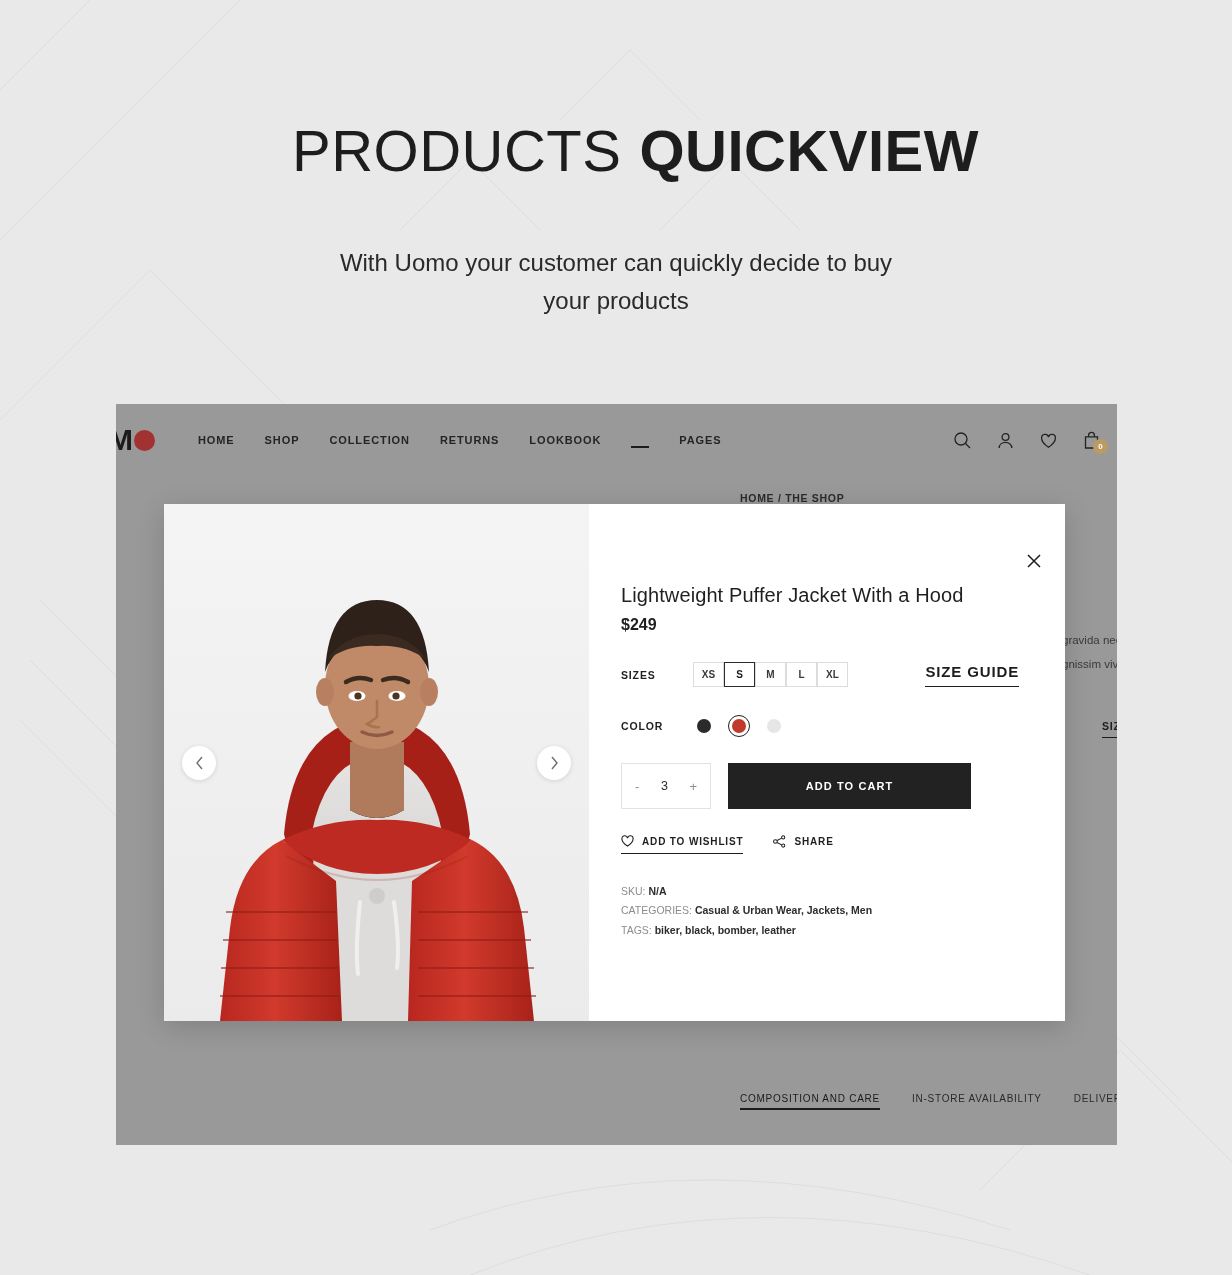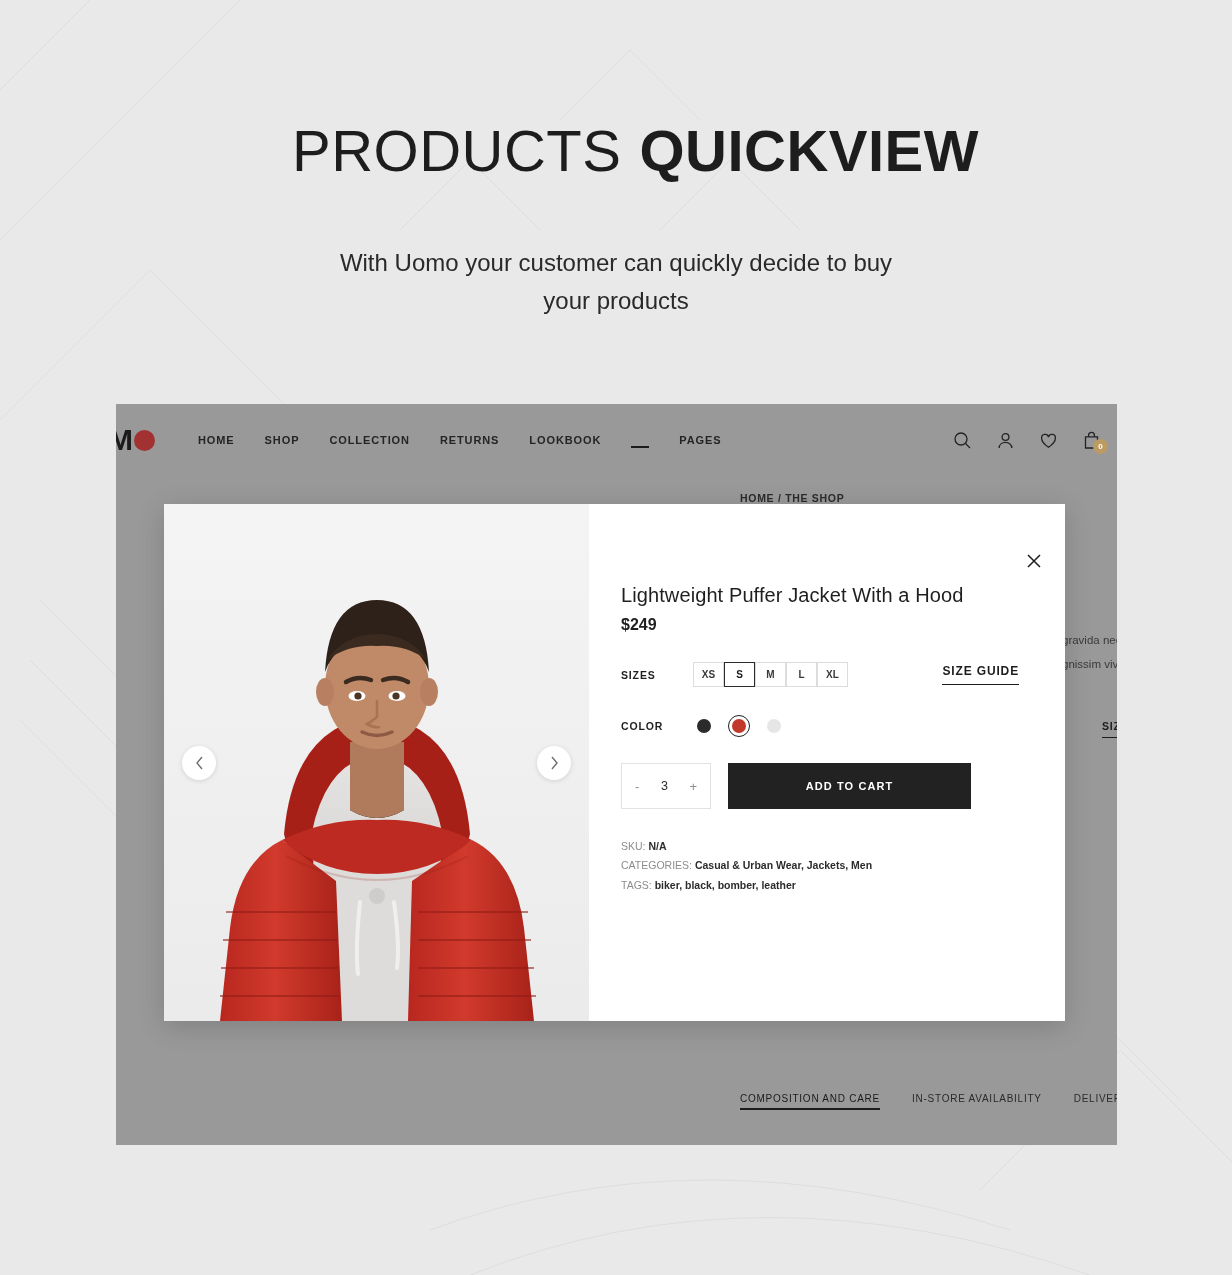--- a/index.html
+++ b/index.html
@@ -274,21 +274,21 @@
     border: 1px solid #dcdcdc;
     display: flex; align-items: center; justify-content: center;
     font-size: 10px;
     font-weight: 600;
     color: #3a3a3a;
     cursor: pointer;
   }
   .size-box.sel { border: 1.5px solid #2b2b2b; color: #1a1a1a; }
   .size-guide {
     margin-left: auto;
-    font-size: 12px;
+    font-size: 15px;
     font-weight: 700;
     letter-spacing: 0.85px;
     color: #1d1d1d;
     border-bottom: 1.6px solid #1d1d1d;
     padding-bottom: 6px;
     cursor: pointer;
   }
 
   .color-list { display: flex; align-items: center; gap: 13px; }
   .sw-wrap {
@@ -575,20 +575,37 @@
 
       <div class="buy-row">
         <div class="qty">
           <span class="qty-btn">-</span>
           <span class="qty-val">3</span>
           <span class="qty-btn">+</span>
         </div>
         <button class="atc">ADD TO CART</button>
       </div>
 
+      <div class="meta-actions">
+        <span class="meta-act underlined">
+          <svg width="13" height="12" viewBox="0 0 14 13" fill="none" stroke="#1f1f1f" stroke-width="1.2">
+            <path d="M7 12S1 8 1 4.5A2.9 2.9 0 0 1 7 3.3 2.9 2.9 0 0 1 13 4.5C13 8 7 12 7 12z"></path>
+          </svg>
+          <span>ADD TO WISHLIST</span>
+        </span>
+        <span class="meta-act">
+          <svg width="13" height="13" viewBox="0 0 14 14" fill="none" stroke="#1f1f1f" stroke-width="1.1">
+            <circle cx="2.6" cy="7" r="2"></circle>
+              <circle cx="11" cy="2.6" r="1.7"></circle>
+              <circle cx="11" cy="11.4" r="1.7"></circle>
+            <path d="M4.4 6 L9.4 3.4 M4.4 8 L9.4 10.6"></path>
+          </svg>
+          <span>SHARE</span>
+        </span>
+      </div>
 
       <div class="meta-info">
         <div class="meta-line">
           <span>SKU:</span>
           <b>N/A</b>
         </div>
         <div class="meta-line">
           <span>CATEGORIES:</span>
           <b>Casual &amp; Urban Wear, Jackets, Men</b>
         </div>

